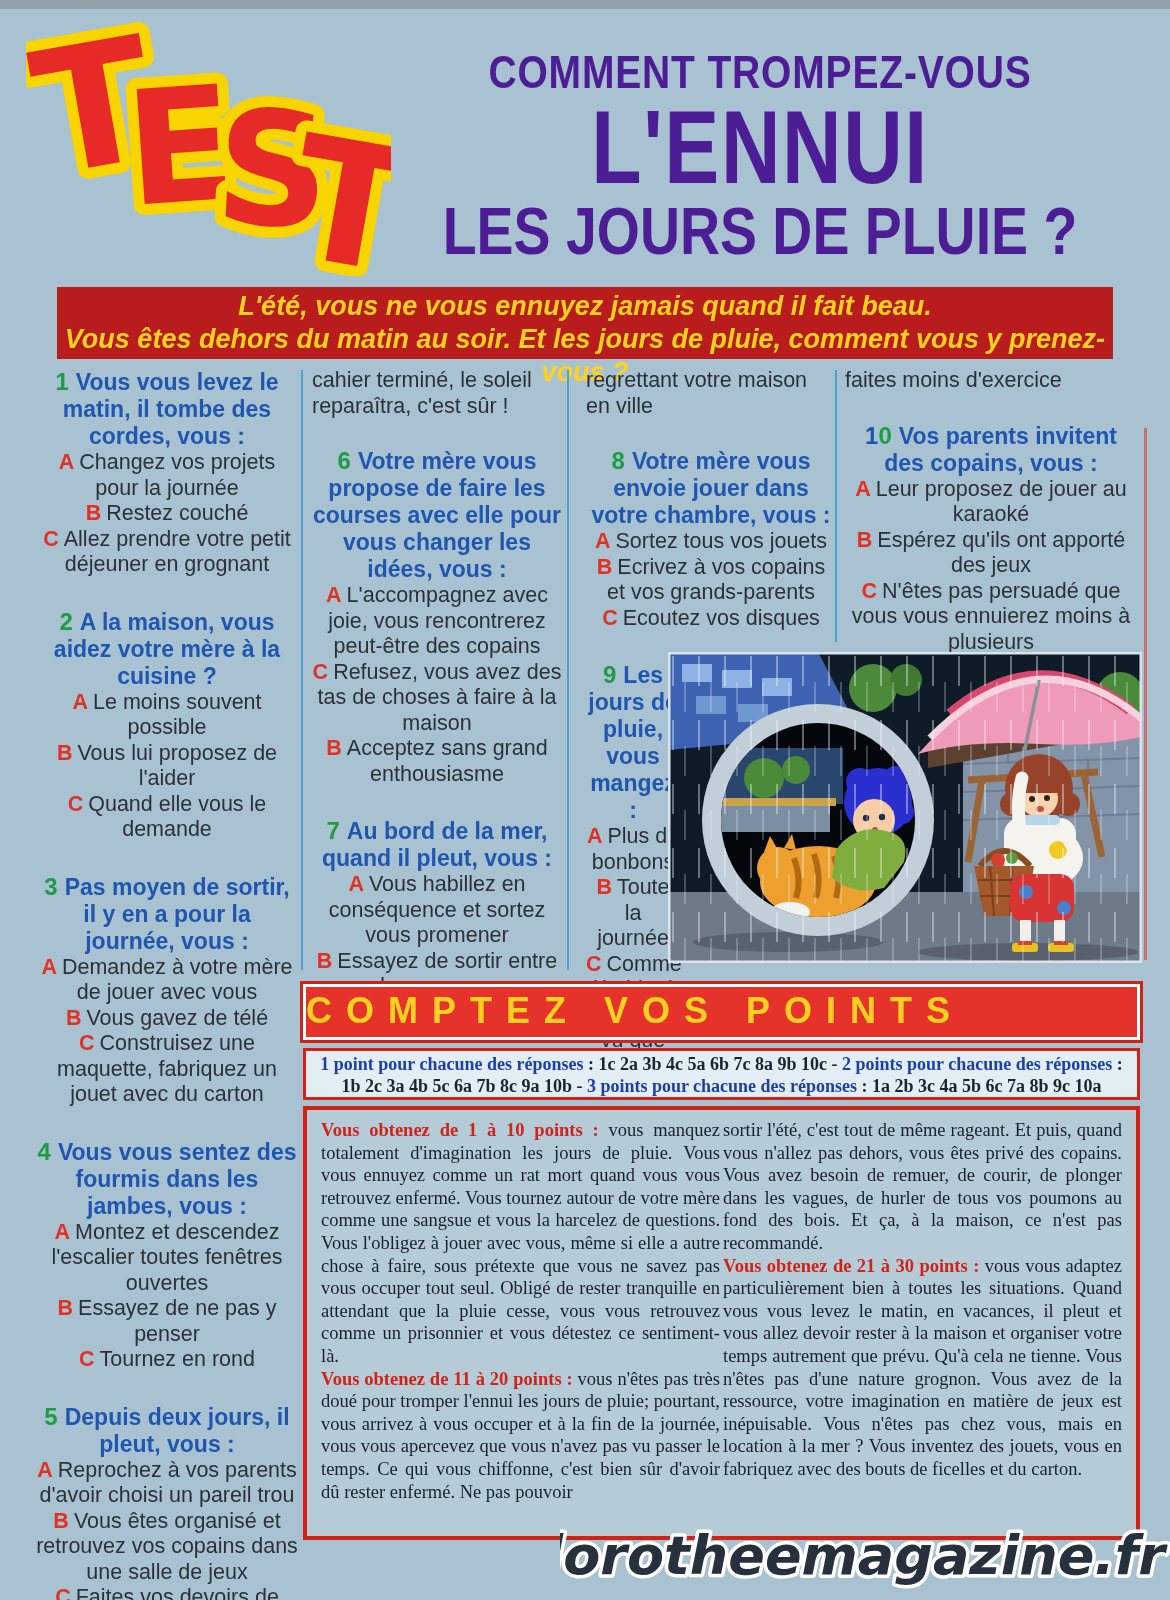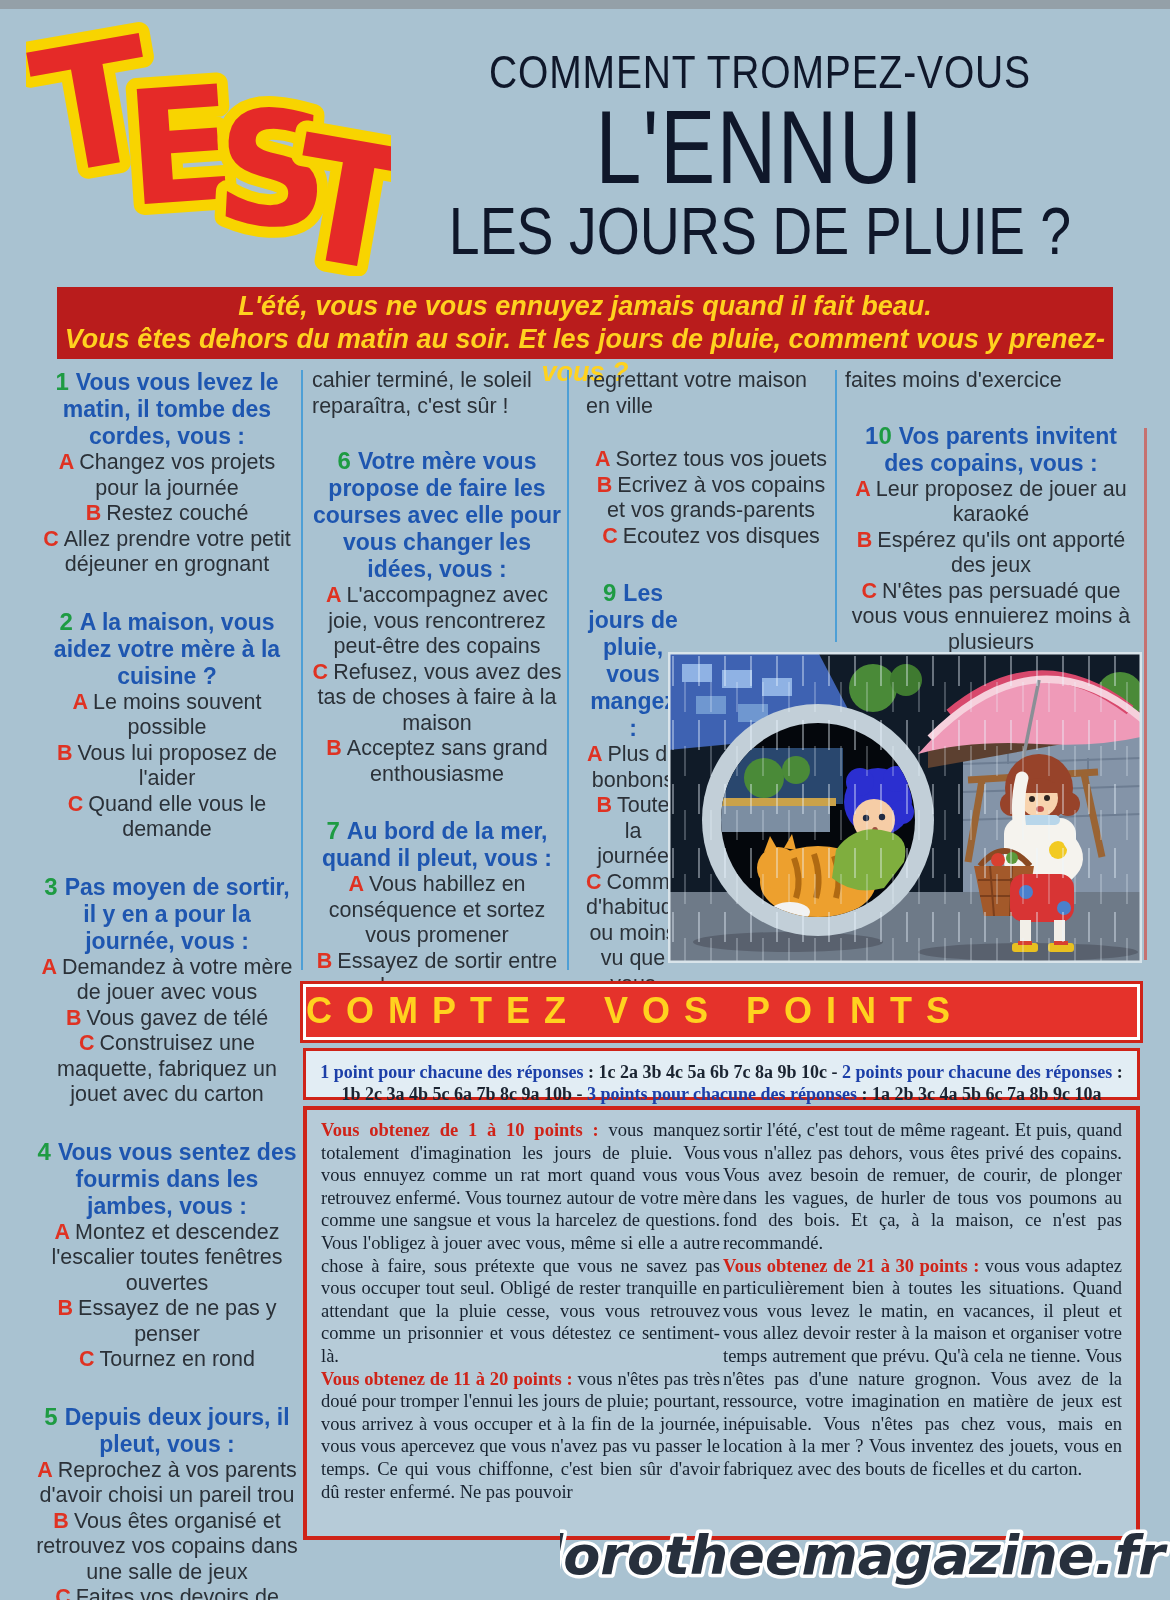--- a/index.html
+++ b/index.html
@@ -2,21 +2,21 @@
 <html><head>
 <meta charset="utf-8">
 <style>
   html,body{margin:0;padding:0;background:#8fa6b4;}
   .page{position:relative;width:1170px;height:1600px;background:#a9c2d1;overflow:hidden;
         font-family:"Liberation Sans",sans-serif;}
   .topedge{position:absolute;left:0;top:0;width:1170px;height:9px;background:#94a0a8;}
 
   
   .headline{position:absolute;left:372px;top:44px;width:776px;text-align:center;
-            color:#0f172a;font-weight:normal;}
+            color:#4c1d95;font-weight:bold;}
   .hl1{font-size:47px;transform:scaleX(.83);letter-spacing:1px;}
   .hl2{font-size:103px;margin-top:-10px;transform:scaleX(.80);letter-spacing:2px;}
   .hl3{font-size:66px;margin-top:-14px;transform:scaleX(.84);}
 
   .logo-svg{position:absolute;left:26px;top:14px;}
 
   .intro{position:absolute;left:57px;top:287px;width:1056px;height:72px;background:#b91c1c;
          color:#ffd21f;font-weight:bold;font-style:italic;font-size:27px;text-align:center;
          line-height:33px;padding-top:3px;box-sizing:border-box;}
 
@@ -42,21 +42,21 @@
   .rededge{position:absolute;left:1144px;top:428px;width:3px;height:532px;background:#d6453c;opacity:.65;}
 
   .illu{position:absolute;left:668px;top:652px;width:474px;height:311px;}
 
   
   .points-banner{position:absolute;left:303px;top:984px;width:837px;height:56px;background:#e5322b;
         border:3px solid #ffffff;box-shadow:0 0 0 3px #cf2318;box-sizing:border-box;text-align:left;
         color:#ffd21f;font-weight:bold;font-size:36px;letter-spacing:14px;line-height:47px;}
   .scoring{position:absolute;left:303px;top:1048px;width:837px;height:52px;background:#e2edf4;
         border:3px solid #cf2318;box-sizing:border-box;font-family:"Liberation Serif",serif;
-        font-size:18px;font-weight:bold;color:#1b2431;text-align:center;line-height:22px;padding-top:10px;}
+        font-size:18px;font-weight:bold;color:#1b2431;text-align:center;line-height:22px;padding-top:2px;}
   .scoring .lbl{color:#1c3fa8;}
 
   .results{position:absolute;left:303px;top:1106px;width:837px;height:434px;border:4px solid #cf2318;
         background:#b6cbd8;box-sizing:border-box;padding:9px 14px;display:flex;gap:3px;
         font-family:"Liberation Serif",serif;font-size:18.5px;line-height:22.6px;text-align:justify;color:#17212e;}
   .rcol{flex:1;}
   .lead{color:#cf2318;font-weight:bold;}
 
   .pagenum{position:absolute;left:543px;top:1631px;background:#0d0d0d;color:#ffffff;
         font-size:16px;font-weight:bold;padding:3px 16px;}
@@ -129,20 +129,21 @@
       <div class="qblock">
         <div class="qhead"><span class="qnum">7</span>Au bord de la mer, quand il pleut, vous :</div>
         <div class="ans"><span class="letter">A</span>Vous habillez en conséquence et sortez vous promener</div>
         <div class="ans"><span class="letter">B</span>Essayez de sortir entre deux averses</div>
         <div class="ans"><span class="letter">C</span>Attendez que ça passe,</div>
       </div>
     </div>
   <div class="quiz-col" id="qc3">
       <div class="cont">regrettant votre maison en ville</div>
       <div class="qblock">
+        <div class="qhead"><span class="qnum">8</span>Votre mère vous envoie jouer dans votre chambre, vous :</div>
         <div class="ans"><span class="letter">A</span>Sortez tous vos jouets</div>
         <div class="ans"><span class="letter">B</span>Ecrivez à vos copains et vos grands-parents</div>
         <div class="ans"><span class="letter">C</span>Ecoutez vos disques</div>
       </div>
       <div class="qblock narrow">
         <div class="qhead"><span class="qnum">9</span>Les jours de pluie, vous mangez :</div>
         <div class="ans"><span class="letter">A</span>Plus de bonbons</div>
         <div class="ans"><span class="letter">B</span>Toute la journée</div>
         <div class="ans"><span class="letter">C</span>Comme d'habitude ou moins vu que vous</div>
       </div>

